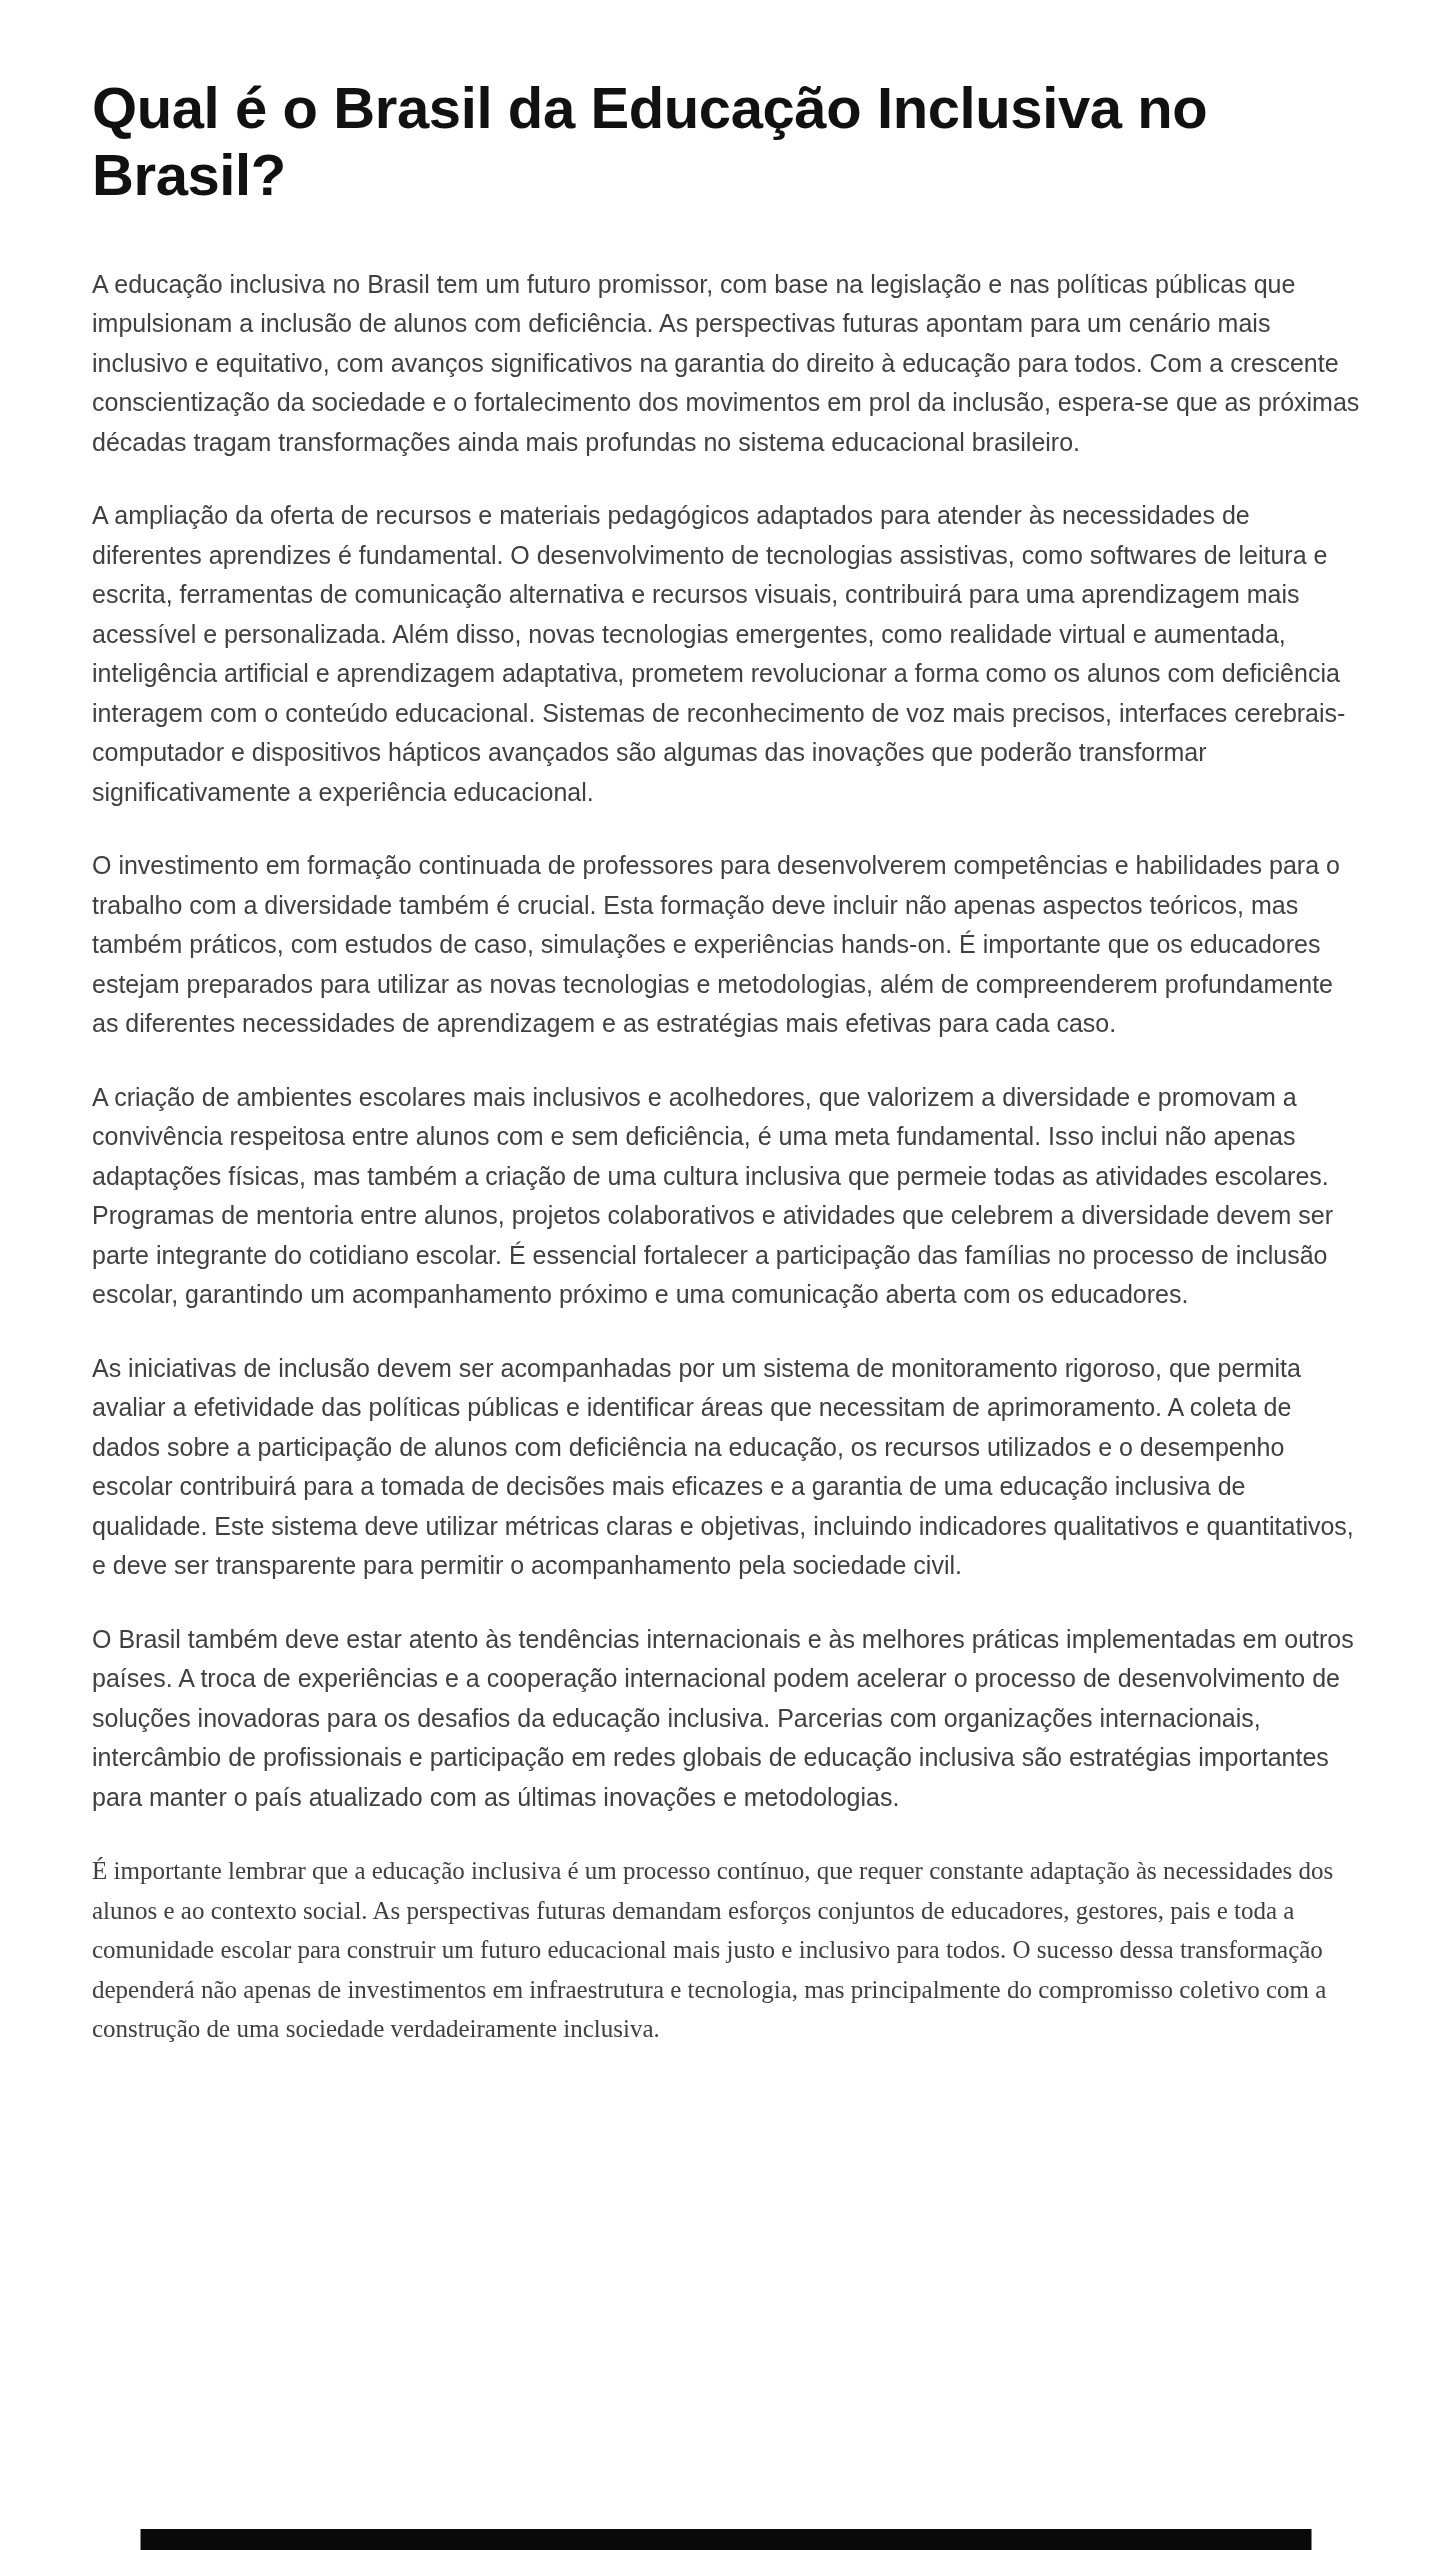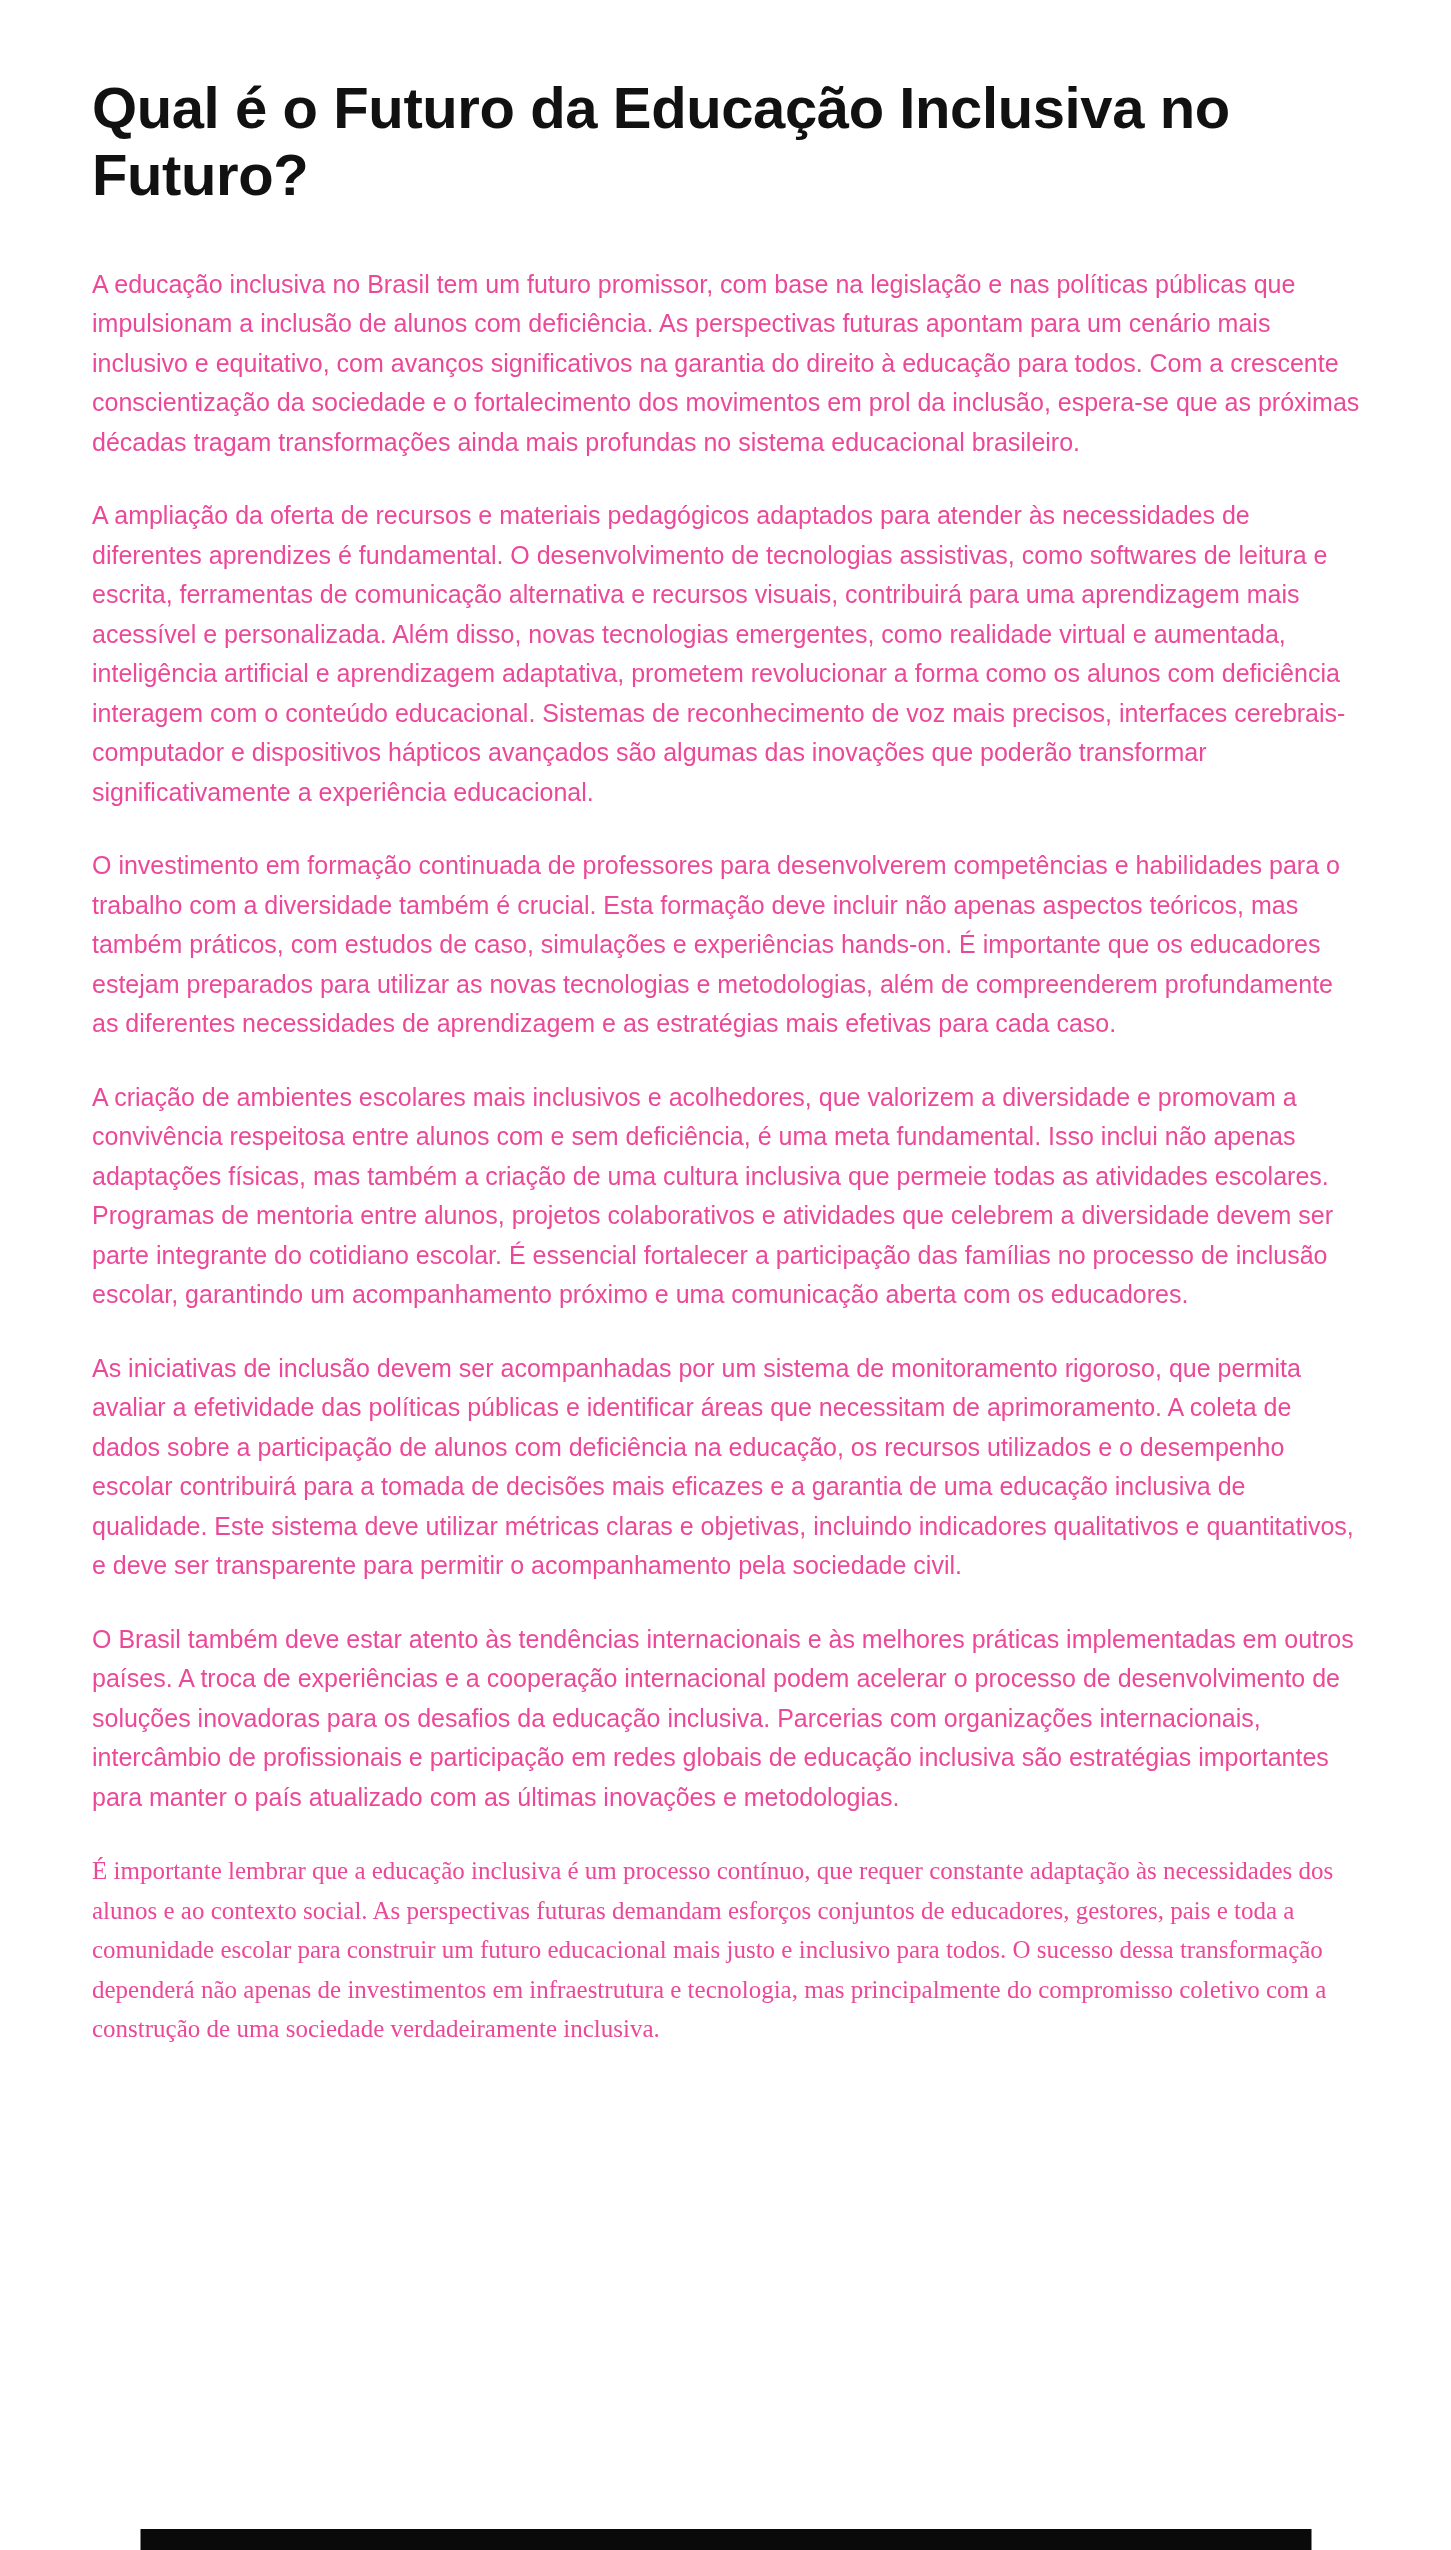--- a/index.html
+++ b/index.html
@@ -22,21 +22,21 @@
     font-size: 58px;
     line-height: 1.16;
     font-weight: 700;
     color: #111111;
     letter-spacing: -0.4px;
     margin: 0 0 56px 0;
   }
   .article-paragraph {
     font-size: 25px;
     line-height: 1.58;
-    color: #ec4899;
+    color: #404040;
     margin: 0 0 34px 0;
   }
   .article-paragraph:last-of-type {
     margin-bottom: 0;
     font-family: Liberation Serif, serif;
   }
   .footer-bar {
     position: absolute;
     left: 50%;
     transform: translateX(-50%);
@@ -44,21 +44,21 @@
     width: 1171px;
     height: 21px;
     background: #0a0a0a;
   }
 </style>
 </head>
 <body>
 
 <div class="page">
   <main>
-    <h1 class="article-title">Qual é o Futuro da Educação Inclusiva no Futuro?</h1>
+    <h1 class="article-title">Qual é o Brasil da Educação Inclusiva no Brasil?</h1>
 
     <p class="article-paragraph">A educação inclusiva no Brasil tem um futuro promissor, com base na legislação e nas políticas públicas que impulsionam a inclusão de alunos com deficiência. As perspectivas futuras apontam para um cenário mais inclusivo e equitativo, com avanços significativos na garantia do direito à educação para todos. Com a crescente conscientização da sociedade e o fortalecimento dos movimentos em prol da inclusão, espera-se que as próximas décadas tragam transformações ainda mais profundas no sistema educacional brasileiro.</p>
 
     <p class="article-paragraph">A ampliação da oferta de recursos e materiais pedagógicos adaptados para atender às necessidades de diferentes aprendizes é fundamental. O desenvolvimento de tecnologias assistivas, como softwares de leitura e escrita, ferramentas de comunicação alternativa e recursos visuais, contribuirá para uma aprendizagem mais acessível e personalizada. Além disso, novas tecnologias emergentes, como realidade virtual e aumentada, inteligência artificial e aprendizagem adaptativa, prometem revolucionar a forma como os alunos com deficiência interagem com o conteúdo educacional. Sistemas de reconhecimento de voz mais precisos, interfaces cerebrais-computador e dispositivos hápticos avançados são algumas das inovações que poderão transformar significativamente a experiência educacional.</p>
 
     <p class="article-paragraph">O investimento em formação continuada de professores para desenvolverem competências e habilidades para o trabalho com a diversidade também é crucial. Esta formação deve incluir não apenas aspectos teóricos, mas também práticos, com estudos de caso, simulações e experiências hands-on. É importante que os educadores estejam preparados para utilizar as novas tecnologias e metodologias, além de compreenderem profundamente as diferentes necessidades de aprendizagem e as estratégias mais efetivas para cada caso.</p>
 
     <p class="article-paragraph">A criação de ambientes escolares mais inclusivos e acolhedores, que valorizem a diversidade e promovam a convivência respeitosa entre alunos com e sem deficiência, é uma meta fundamental. Isso inclui não apenas adaptações físicas, mas também a criação de uma cultura inclusiva que permeie todas as atividades escolares. Programas de mentoria entre alunos, projetos colaborativos e atividades que celebrem a diversidade devem ser parte integrante do cotidiano escolar. É essencial fortalecer a participação das famílias no processo de inclusão escolar, garantindo um acompanhamento próximo e uma comunicação aberta com os educadores.</p>
 
     <p class="article-paragraph">As iniciativas de inclusão devem ser acompanhadas por um sistema de monitoramento rigoroso, que permita avaliar a efetividade das políticas públicas e identificar áreas que necessitam de aprimoramento. A coleta de dados sobre a participação de alunos com deficiência na educação, os recursos utilizados e o desempenho escolar contribuirá para a tomada de decisões mais eficazes e a garantia de uma educação inclusiva de qualidade. Este sistema deve utilizar métricas claras e objetivas, incluindo indicadores qualitativos e quantitativos, e deve ser transparente para permitir o acompanhamento pela sociedade civil.</p>

